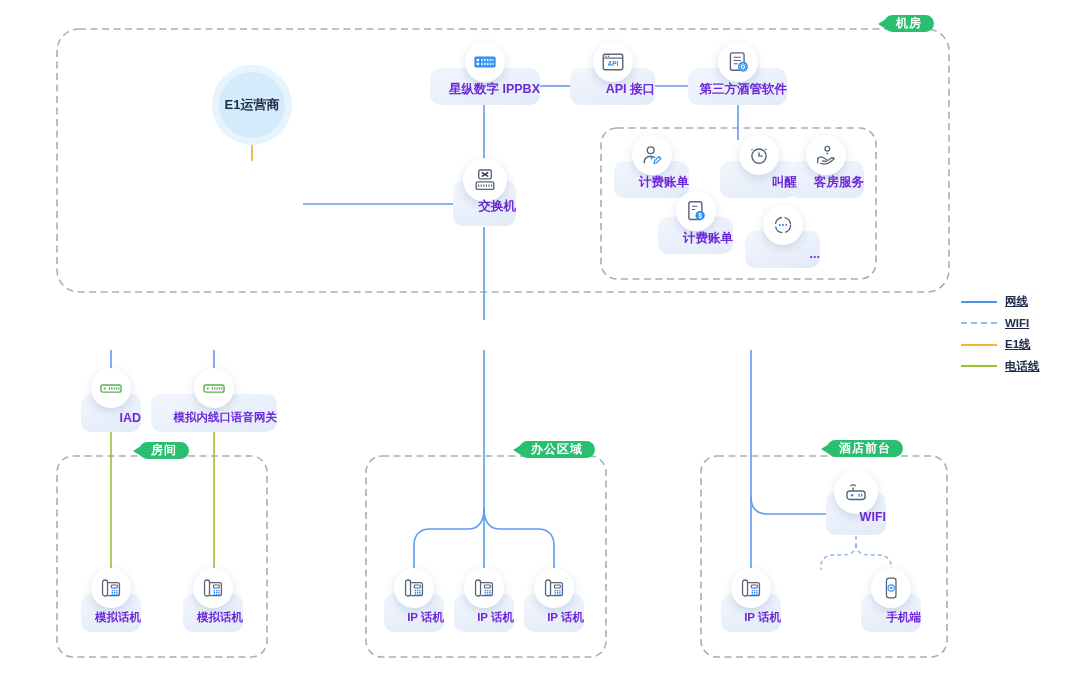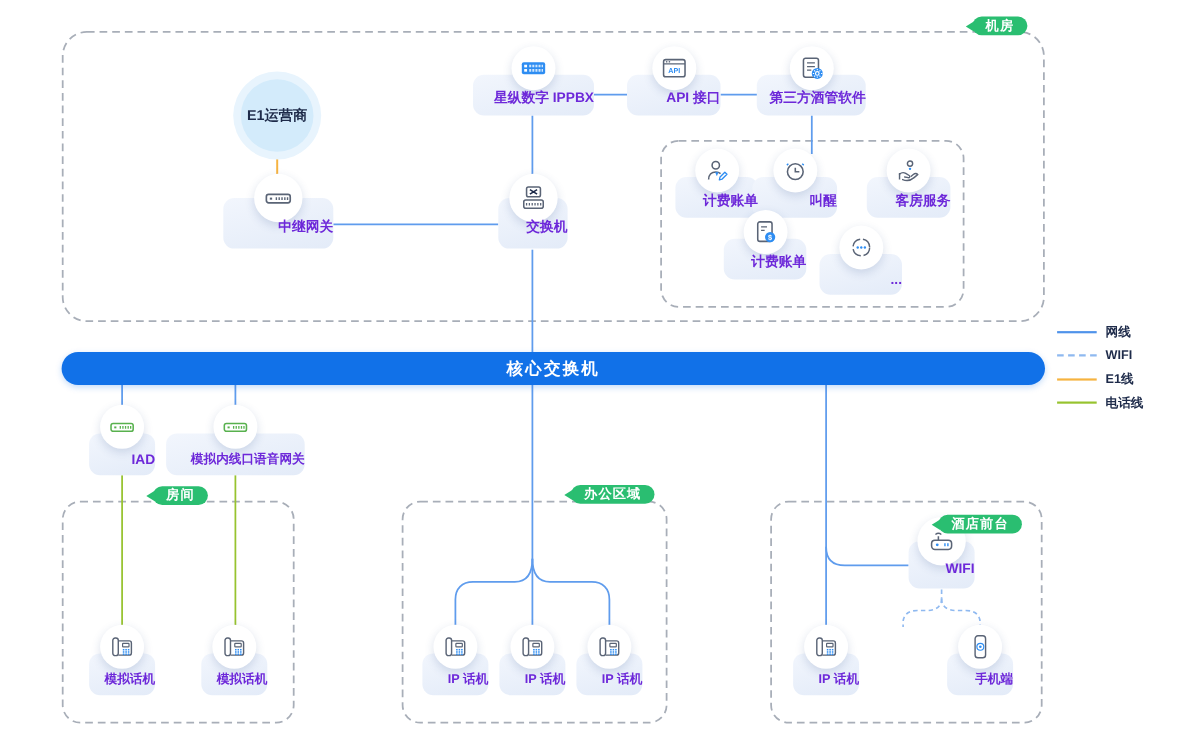--- a/index.html
+++ b/index.html
@@ -36,21 +36,21 @@
       display:flex;align-items:center;justify-content:center;color:#fff;font-size:15px;font-weight:bold;
       letter-spacing:2px;box-shadow:0 2px 6px rgba(17,113,232,.25);}
 
   
   .badge{position:absolute;transform:translateX(-50%);background:#2abe71;color:#fff;font-size:12px;
       font-weight:bold;padding:0 12px;border-radius:13px;white-space:nowrap;z-index:5;letter-spacing:1px;text-align:right;}
   .badge::before{content:'';position:absolute;left:-6px;top:50%;transform:translateY(-50%);
       border-top:5px solid transparent;border-bottom:5px solid transparent;border-right:8px solid #2abe71;}
 
   
-  .legend{position:absolute;left:961px;top:291px;z-index:5;}
+  .legend{position:absolute;left:961px;top:291px;z-index:5;text-decoration:underline;}
   .legend-row{display:flex;align-items:center;height:21.5px;}
   .legend-swatch{width:36px;border-top:2px solid #4f93ea;margin-right:8px;}
   .legend-label{font-size:11.5px;font-weight:bold;color:#1e2b4a;}
   .hidden-defs{position:absolute;width:0;height:0;overflow:hidden;}
 </style>
 </head>
 <body>
 
 <svg class="hidden-defs" aria-hidden="true">
   <defs>
@@ -185,42 +185,30 @@
     <g stroke="#8fb9f0" stroke-width="1.5" fill="none" stroke-dasharray="4 3">
       <path d="M856,536V544"></path>
       <path d="M856,544C856,552 850,555 843,555H834C826,555 821,559 821,566V570"></path>
       <path d="M856,544C856,552 862,555 869,555H878C886,555 891,559 891,566V570"></path>
     </g>
   </svg>
 
   <div class="badge" style="left:909px;top:15px;">机房</div>
   <div class="badge" style="left:164px;top:442px;">房间</div>
   <div class="badge" style="left:557px;top:441px;">办公区域</div>
-  <div class="badge" style="left:891px;top:440px;margin-top:28px;">酒店前台</div>
-
-  <div class="banner">
-    <span>核心交换机</span>
-  </div>
+  <div class="badge" style="left:865px;top:440px;">酒店前台</div>
+
 
   <div class="e1" style="left:212px;top:65px;">
     <div class="e1-inner">
       <div>E1</div>
       <div>运营商</div>
     </div>
   </div>
 
-  <div class="node nB" style="left:203px;top:158px;width:100px;height:68px;">
-    <div class="circle">
-        <svg width="28" height="28">
-          <use href="#i-router"></use>
-        </svg>
-      </div>
-    <div class="plate"></div>
-    <div class="label">中继网关</div>
-  </div>
 
   <div class="node nA" style="left:430px;top:42px;width:110px;height:63px;">
     <div class="circle">
         <svg width="26" height="26">
           <use href="#i-rack"></use>
         </svg>
       </div>
     <div class="plate"></div>
     <div class="label">星纵数字 IPPBX</div>
   </div>
@@ -258,21 +246,21 @@
   <div class="node nA" style="left:614px;top:135px;width:75px;height:63px;">
     <div class="circle">
         <svg width="26" height="26">
           <use href="#i-personedit"></use>
         </svg>
       </div>
     <div class="plate"></div>
     <div class="label">计费账单</div>
   </div>
 
-  <div class="node nA" style="left:684px;top:135px;width:77px;height:63px;text-decoration:underline;">
+  <div class="node nA" style="left:720px;top:135px;width:77px;height:63px;text-decoration:underline;">
     <div class="circle">
         <svg width="26" height="26">
           <use href="#i-clock"></use>
         </svg>
       </div>
     <div class="plate"></div>
     <div class="label">叫醒</div>
   </div>
 
   <div class="node nA" style="left:788px;top:135px;width:76px;height:63px;">

